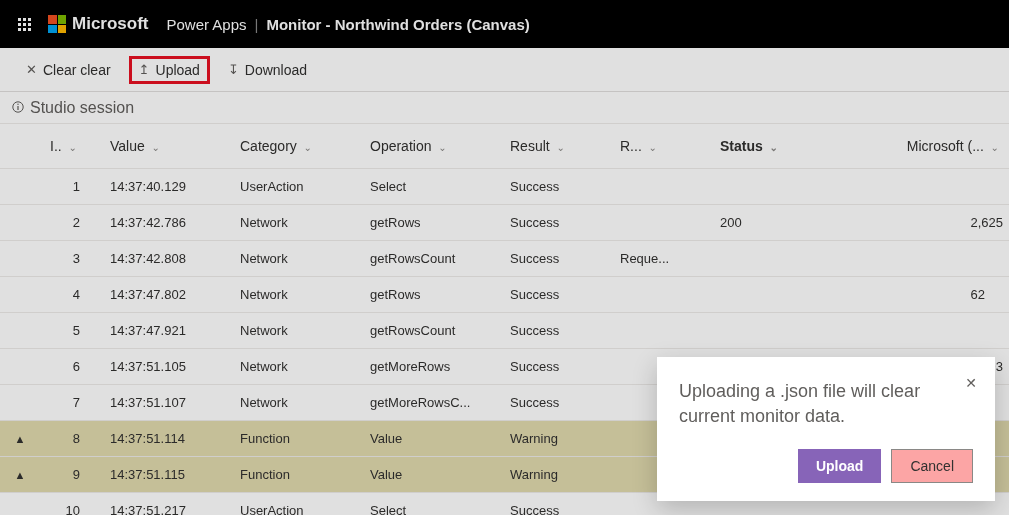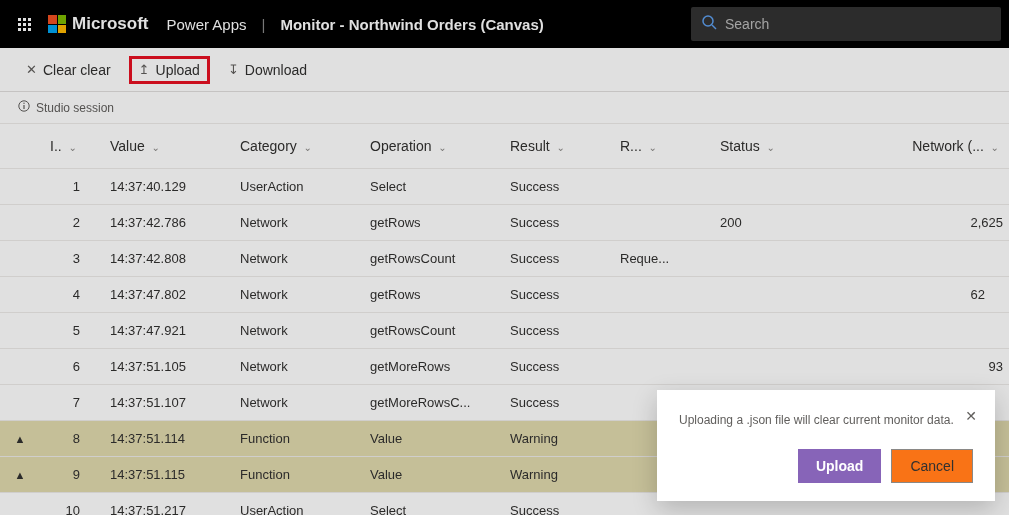--- a/index.html
+++ b/index.html
@@ -6,55 +6,55 @@
     body { width: 1009px; height: 515px; overflow: hidden; background: #fff; position: relative; }
 
     .topbar { background: #000000; color: #fff; height: 48px; display: flex; align-items: center; padding: 0 8px; }
     .waffle { width: 32px; height: 32px; display: flex; align-items: center; justify-content: center; margin-right: 8px; }
     .waffle-grid { display: grid; grid-template-columns: repeat(3, 3px); grid-gap: 2px; }
     .waffle-dot { width: 3px; height: 3px; background: #fff; }
     .ms-logo { display: flex; align-items: center; margin-right: 18px; }
     .ms-squares { width: 18px; height: 18px; display: grid; grid-template-columns: 1fr 1fr; grid-gap: 1px; margin-right: 6px; }
     .sq-r { background: #f25022; } .sq-g { background: #7fba00; } .sq-b { background: #00a4ef; } .sq-y { background: #ffb900; }
     .brand { font-size: 17px; font-weight: 600; }
-    .breadcrumb { font-size: 15px; display: flex; align-items: flex-end; gap: 15px; }
+    .breadcrumb { font-size: 15px; display: flex; align-items: flex-end; gap: 8px; }
     .bc-sep { color: #888; }
     .bc-app { font-weight: 400; }
     .bc-ctx { font-weight: 600; }
     .search-box { margin-left: auto; background: #333; height: 34px; width: 310px; display: flex; align-items: center; padding: 0 10px; border-radius: 2px; }
     .search-box input { background: transparent; border: none; color: #fff; font-size: 14px; width: 100%; outline: none; }
     .search-box input::placeholder { color: #bbb; }
 
     .toolbar { height: 44px; border-bottom: 1px solid #e1dfdd; display: flex; align-items: center; padding: 0 16px; gap: 8px; }
     .tb-btn { display: flex; align-items: center; gap: 6px; padding: 6px 10px; font-size: 14px; color: #323130; cursor: pointer; }
     .tb-highlight { border: 3px solid #e81123; padding: 3px 7px; }
     .tb-icon { color: #605e5c; font-size: 13px; }
 
-    .session-bar { height: 32px; display: flex; align-items: center; padding: 0 18px; gap: 6px; color: #605e5c; font-size: 12px; border-bottom: 1px solid #edebe9; }
+    .session-bar { height: 32px; display: flex; align-items: center; padding: 0 12px; gap: 6px; color: #605e5c; font-size: 16px; border-bottom: 1px solid #edebe9; }
 
     .table-wrap { overflow: auto; }
     table { border-collapse: collapse; width: 100%; font-size: 13px; color: #323130; }
     th { text-align: left; font-weight: 400; padding: 14px 10px; border-bottom: 1px solid #edebe9; color: #323130; font-size: 14px; white-space: nowrap; }
     th:first-child { width: 40px; }
     th .sort { color: #8a8886; font-size: 10px; margin-left: 4px; }
     td { padding: 10px 10px; border-bottom: 1px solid #edebe9; white-space: nowrap; }
     td:first-child { width: 40px; text-align: center; }
     tr.warn { background: #e1daae; }
     .col-id { text-align: right; padding-right: 20px; }
     .warn-icon { color: #323130; font-size: 11px; }
 
     .dim-overlay { position: absolute; inset: 0; background: rgba(0,0,0,0.12); pointer-events: none; }
 
     .dialog { position: absolute; right: 14px; bottom: 14px; width: 338px; background: #fff; padding: 22px 22px 18px 22px; box-shadow: 0 8px 24px rgba(0,0,0,0.2); }
     .dialog-title { font-size: 19px; font-weight: 600; color: #323130; margin-bottom: 14px; padding-right: 24px; }
     .dialog-close { position: absolute; top: 18px; right: 18px; font-size: 14px; color: #605e5c; cursor: pointer; }
-    .dialog-body { font-size: 12px; color: #605e5c; margin-bottom: 20px; line-height: 1.4; }
+    .dialog-body { font-size: 18px; color: #605e5c; margin-bottom: 20px; line-height: 1.4; }
     .dialog-actions { display: flex; justify-content: flex-end; gap: 10px; }
     .btn-primary { background: #8764b8; color: #fff; border: none; padding: 8px 18px; font-size: 14px; font-weight: 600; cursor: pointer; }
-    .btn-secondary { background: #f97316; border: 1px solid #8a8886; color: #323130; padding: 8px 18px; font-size: 14px; cursor: pointer; }
+    .btn-secondary { background: #fca5a5; border: 1px solid #8a8886; color: #323130; padding: 8px 18px; font-size: 14px; cursor: pointer; }
   </style>
 </head>
 <body>
 
 <div class="topbar">
   <div class="waffle">
     <div class="waffle-grid">
       <div class="waffle-dot"></div>
         <div class="waffle-dot"></div>
         <div class="waffle-dot"></div>
@@ -72,29 +72,20 @@
         <div class="sq-g"></div>
         <div class="sq-b"></div>
         <div class="sq-y"></div>
       </div>
     <span class="brand">Microsoft</span>
   </div>
   <div class="breadcrumb">
     <span class="bc-app">Power Apps</span>
     <span class="bc-sep">|</span>
     <span class="bc-ctx">Monitor - Northwind Orders (Canvas)</span>
-  </div>
-  <div class="search-box">
-    <span style="color:#8ab4f8;margin-right:8px;">
-      <svg width="16" height="16" viewBox="0 0 16 16">
-          <circle cx="7" cy="7" r="5" fill="none" stroke="#5ea0ef" stroke-width="1.5"></circle>
-          <line x1="11" y1="11" x2="15" y2="15" stroke="#5ea0ef" stroke-width="1.5"></line>
-        </svg>
-    </span>
-    <input type="text" placeholder="Search" style="">
   </div>
 </div>
 
 <div class="toolbar">
   <div class="tb-btn">
     <span class="tb-icon">✕</span>
     <span>Clear clear</span>
   </div>
   <div class="tb-btn tb-highlight">
     <span class="tb-icon">↥</span>
@@ -121,22 +112,22 @@
   <table>
     <thead>
       <tr>
         <th></th>
         <th style="width:60px;"><span>I..</span><span class="sort"> ⌄</span></th>
         <th style="width:130px;"><span>Value</span><span class="sort"> ⌄</span></th>
         <th style="width:130px;"><span>Category</span><span class="sort"> ⌄</span></th>
         <th style="width:140px;"><span>Operation</span><span class="sort"> ⌄</span></th>
         <th style="width:110px;"><span>Result</span><span class="sort"> ⌄</span></th>
         <th style="width:100px;"><span>R...</span><span class="sort"> ⌄</span></th>
-        <th style="width:110px;"><span>Status</span><span class="sort"> ⌄</span></th>
-        <th style="text-align:right;"><span>Network (...</span><span class="sort"> ⌄</span></th>
+        <th style="width:110px;font-weight:bold;"><span>Status</span><span class="sort"> ⌄</span></th>
+        <th style="text-align:right;"><span>Microsoft (...</span><span class="sort"> ⌄</span></th>
       </tr>
     </thead>
     <tbody id="tbody">
         <tr>
           <td></td>
           <td class="col-id">1</td>
           <td>14:37:40.129</td>
           <td>UserAction</td>
           <td>Select</td>
           <td>Success</td>

